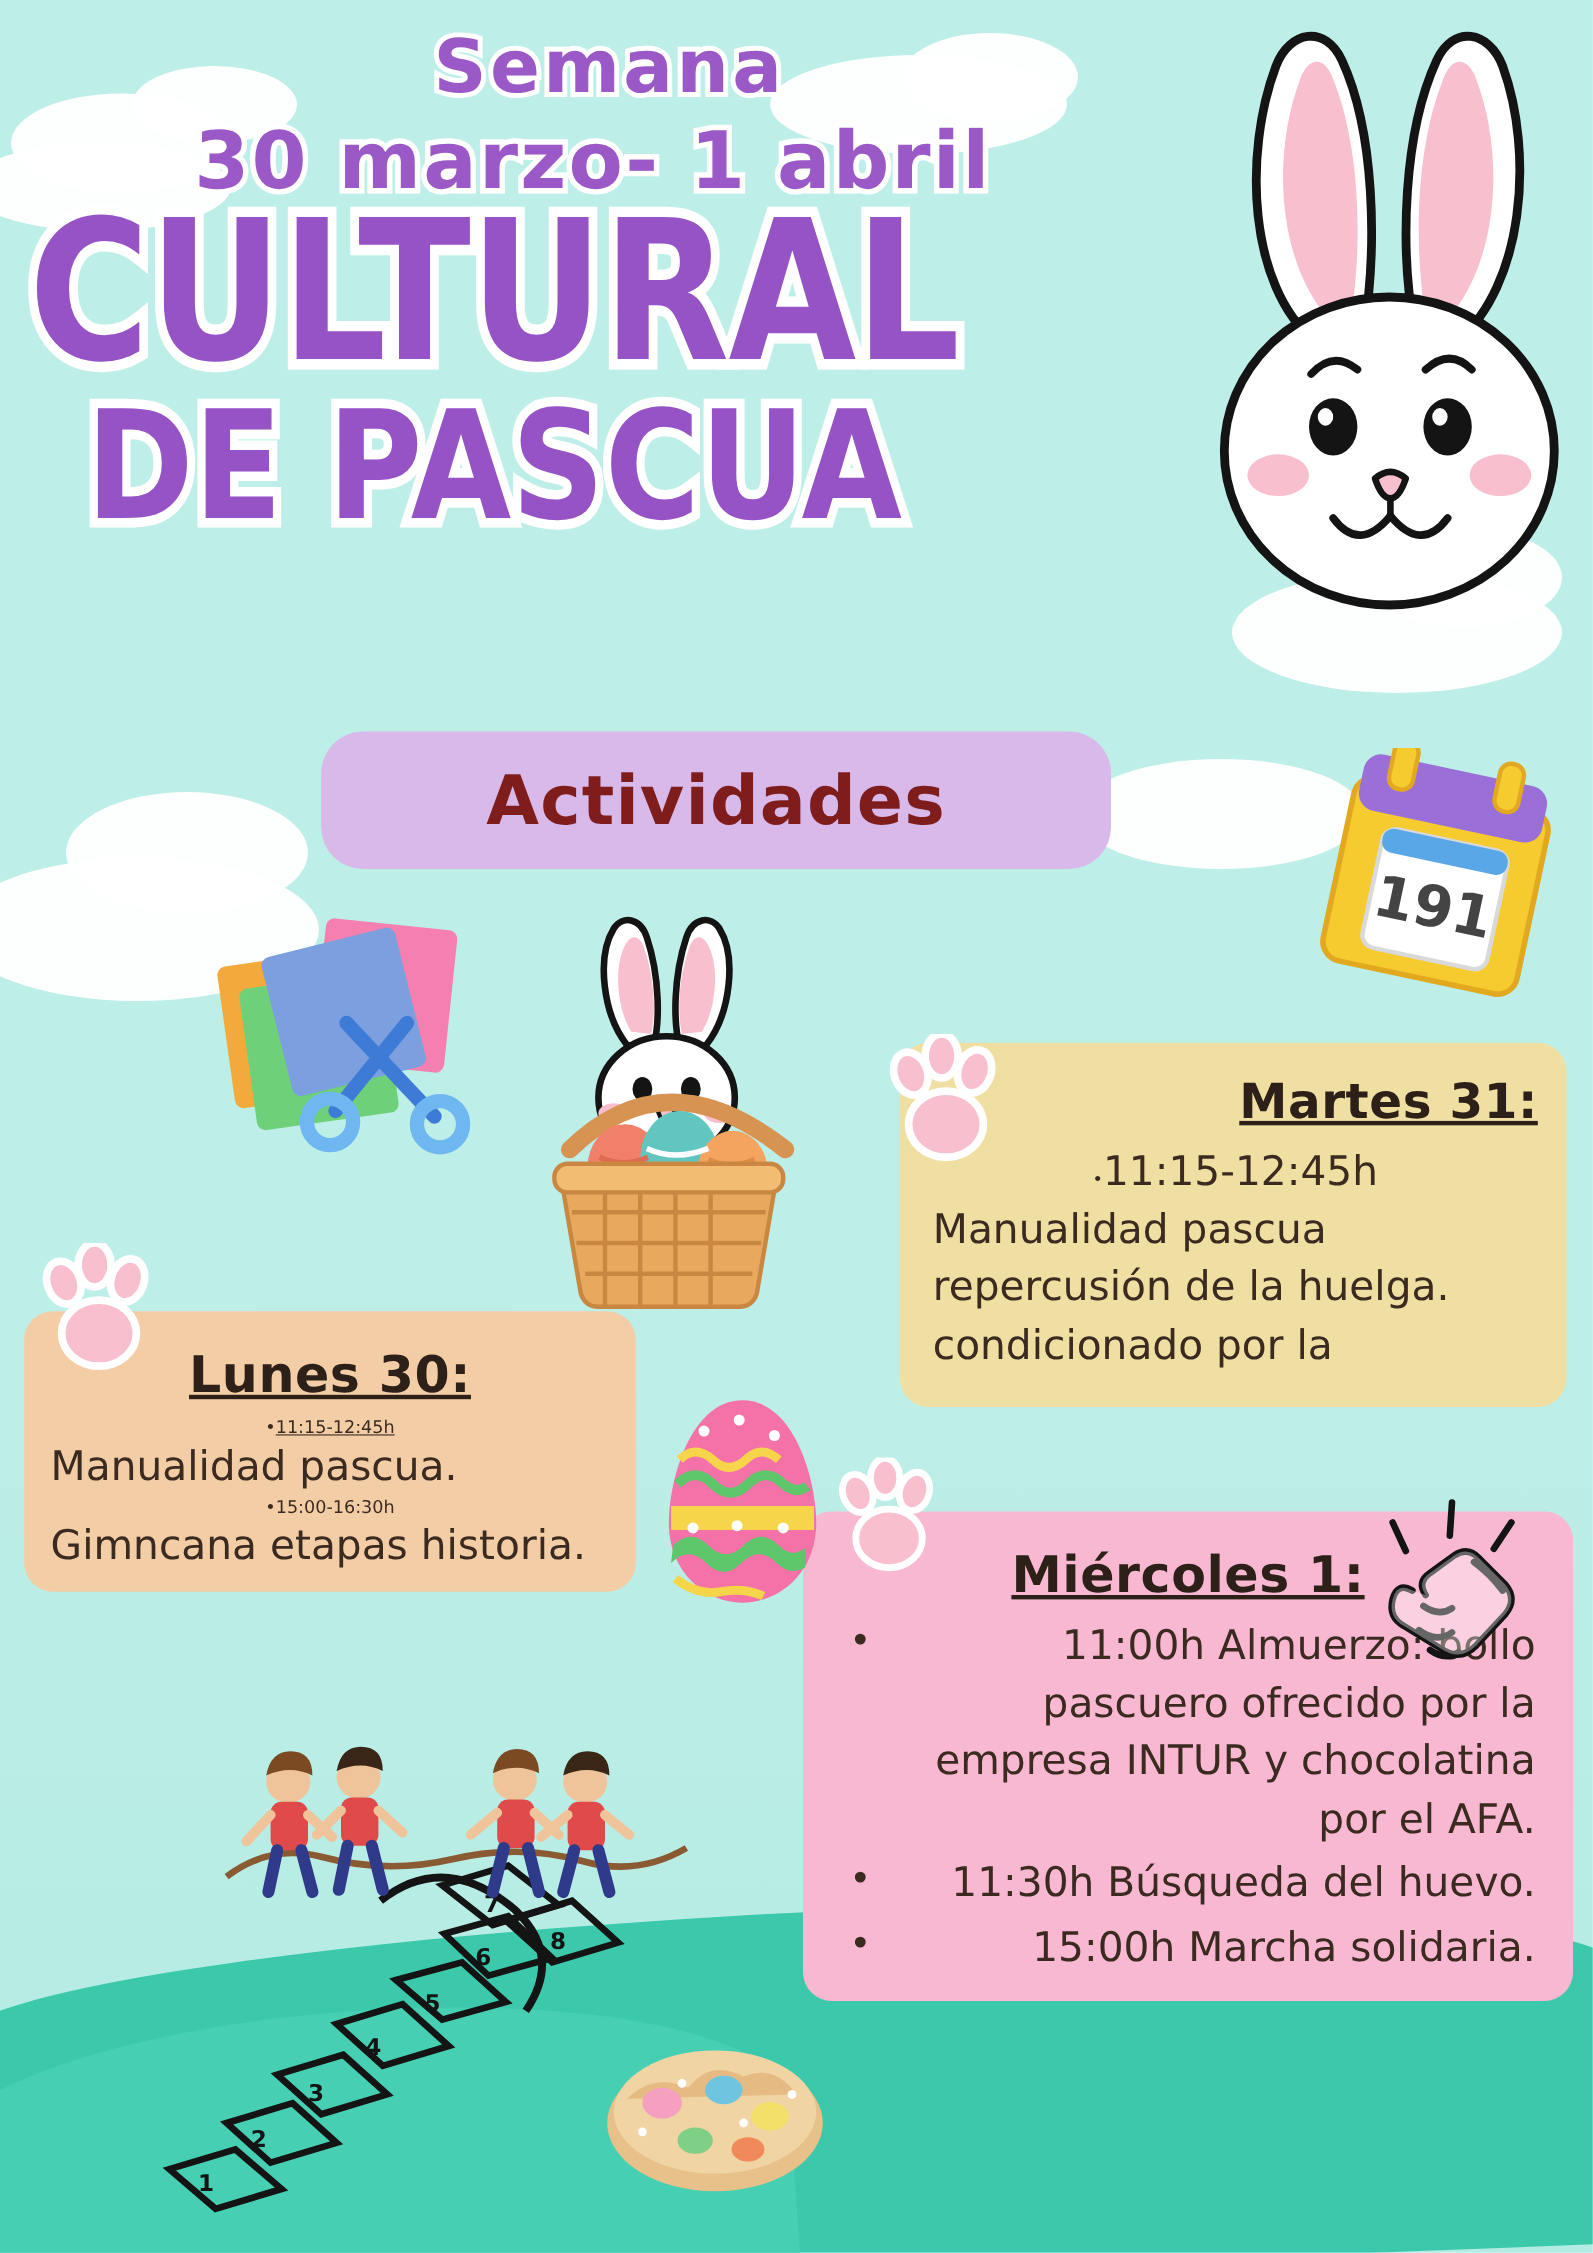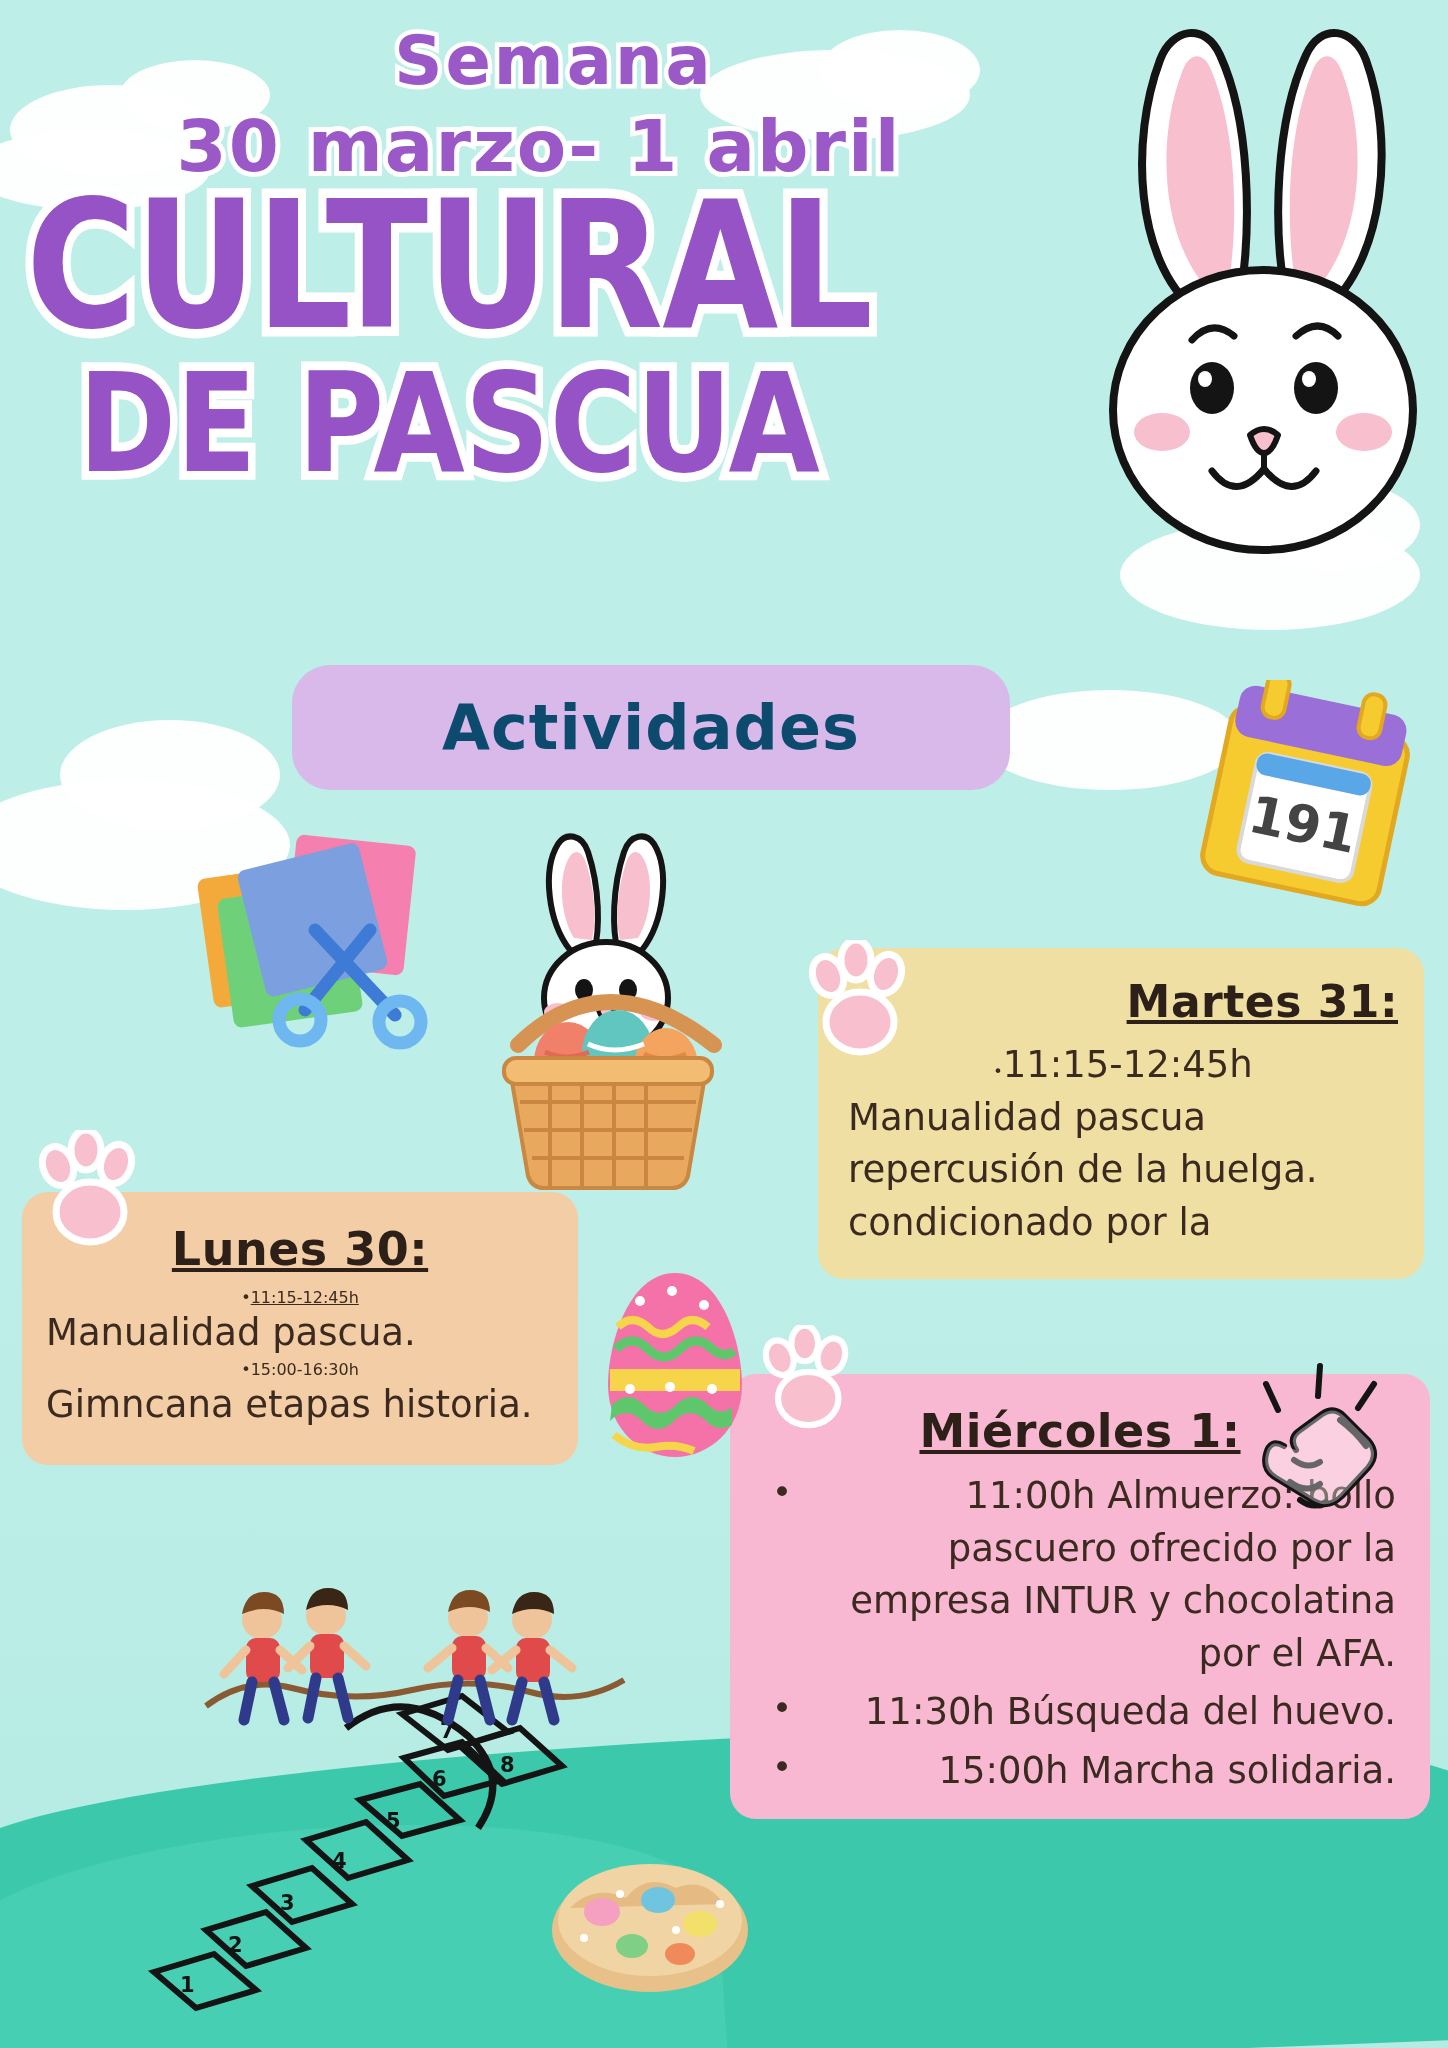--- a/index.html
+++ b/index.html
@@ -120,21 +120,21 @@
     border-radius: 38px;
     z-index: 6;
     display: flex;
     align-items: center;
     justify-content: center;
   }
   .pill span {
     font-family: "DejaVu Sans", sans-serif;
     font-weight: bold;
     font-size: 62px;
-    color: #0c4a6e;
+    color: #7f1d1d;
     letter-spacing: 1px;
   }
 
   
   .card {
     position: absolute;
     border-radius: 26px;
     z-index: 5;
     box-sizing: border-box;
     font-family: "DejaVu Sans", sans-serif;
@@ -162,21 +162,21 @@
   }
   .card .plain {
     font-size: 37px;
     line-height: 1.42;
   }
 
   .card-lunes {
     left: 22px;
     top: 1192px;
     width: 556px;
-    padding: 30px 24px 34px 24px;
+    padding: 30px 24px 16px 24px;
     background: #f3cda6;
   }
   .card-lunes .title { font-size: 46px; }
   .card-lunes .center { text-align: center; }
 
   .card-martes {
     left: 818px;
     top: 948px;
     width: 606px;
     padding: 28px 26px 30px 30px;

